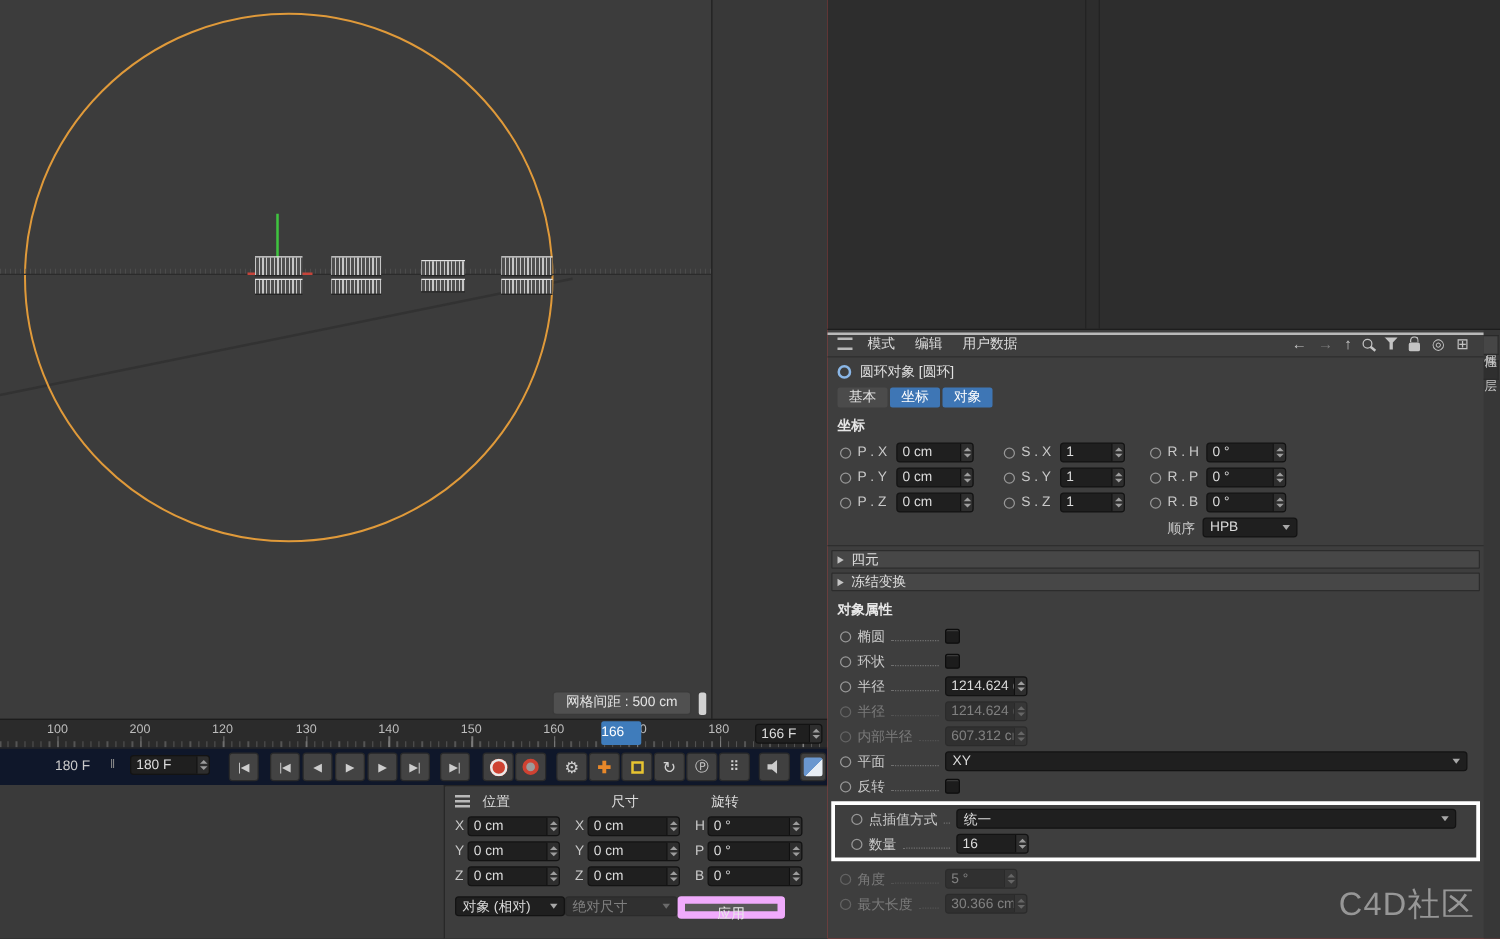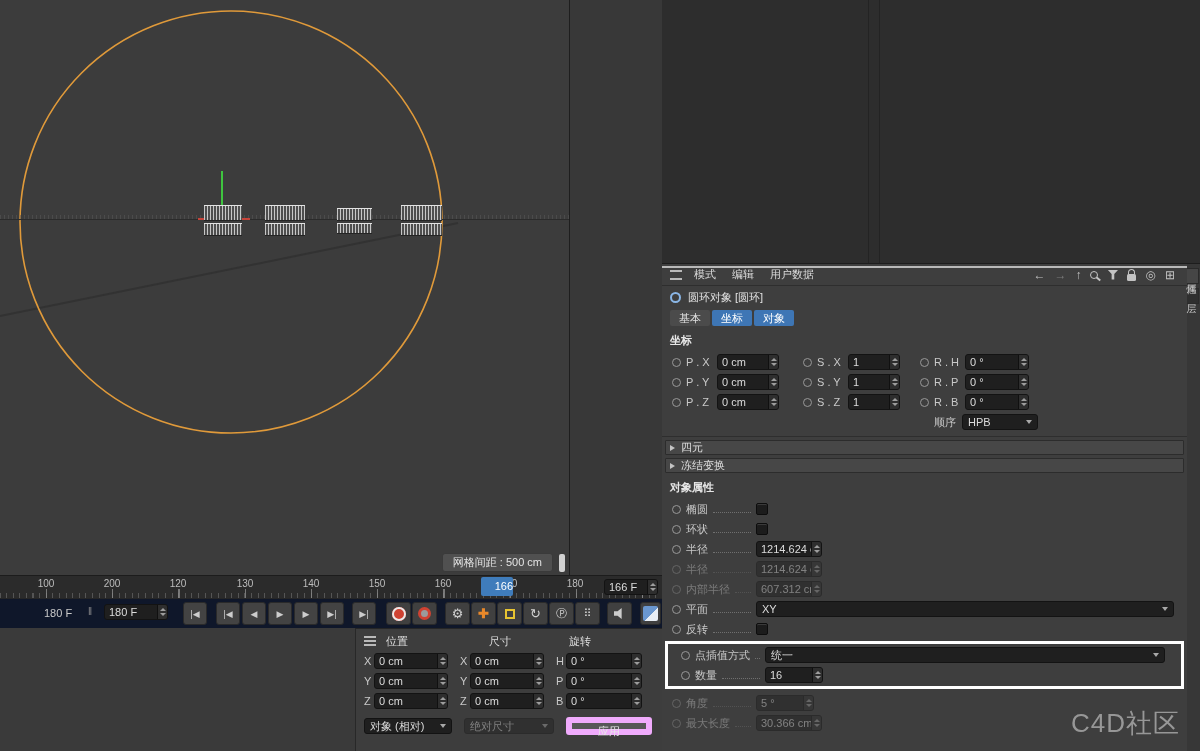--- a/index.html
+++ b/index.html
@@ -18,21 +18,21 @@
   .obj .top{height:16px}
   .obj .bot{height:13px;margin-top:2px}
   #grid-label{position:absolute;right:16px;bottom:3px;height:19px;line-height:17px;background:#505050;border:1px solid #3a3a3a;border-radius:3px;padding:0 10px;color:#e4e4e4;white-space:nowrap}
   #vp-scroll{position:absolute;right:4px;bottom:3px;width:6px;height:18px;background:#d2d2d2;border-radius:2px}
 
   
   #ruler{position:absolute;left:0;top:575px;width:662px;height:23px;background:#2b2b2b;border-top:1px solid #1c1c1c}
   .ticks-minor{position:absolute;left:0;right:0;bottom:0;height:5px;background:repeating-linear-gradient(90deg,#5f5f5f 0 1px,transparent 1px 6.625px);background-position-x:6px;opacity:.8}
   .ticks-major{position:absolute;left:0;right:0;bottom:0;height:9px;background:repeating-linear-gradient(90deg,#8c8c8c 0 1px,transparent 1px 66.25px);background-position-x:46px;opacity:.8}
   .rlabel{position:absolute;top:2px;width:30px;text-align:center;font-size:10px;color:#bdbdbd;z-index:1}
-  #playhead{position:absolute;left:481px;top:1px;width:32px;height:19px;background:#3f7cbb;border-radius:2px;color:#fff;text-align:right;line-height:19px;z-index:3}
+  #playhead{position:absolute;left:481px;top:1px;width:32px;height:19px;background:#3f7cbb;border-radius:2px;color:#fff;text-align:left;line-height:19px;z-index:3}
   #cur-frame{position:absolute;right:4px;top:3px;width:54px;z-index:4}
 
   
   #transport{position:absolute;left:0;top:598px;width:662px;height:30px;background:#0f172a;border-top:1px solid #262626}
   #endtext{position:absolute;left:44px;top:8px;color:#cacaca}
   #enddiv{position:absolute;left:88px;top:7px;color:#8d8d8d;font-size:10px}
   #endfield{position:absolute;left:104px;top:5px;width:64px}
   .tbtn{position:absolute;top:3px;width:24px;height:23px;background:#434343;border:1px solid #2a2a2a;border-radius:3px;color:#cdcdcd;display:flex;align-items:center;justify-content:center;font-size:9px;cursor:default}
   .cbtn{position:absolute;top:3px;width:25px;height:23px;background:#404040;border:1px solid #2a2a2a;border-radius:3px;display:flex;align-items:center;justify-content:center}
   .dot-red{width:14px;height:14px;border-radius:50%;background:#cf4232;box-shadow:inset 0 0 0 2px #e9e9e9,inset 0 0 0 5px #cf4232}
@@ -48,21 +48,21 @@
   #bottomleft{position:absolute;left:0;top:628px;width:355px;height:123px;background:#3a3a3a}
   #coordpanel{position:absolute;left:355px;top:628px;width:307px;height:123px;background:#3d3d3d;border-left:1px solid #282828;border-top:1px solid #262626}
   .cp-head{position:relative;height:22px}
   .burger{position:absolute;left:8px;top:7px;width:12px;height:10px;border-top:2px solid #b9b9b9;border-bottom:2px solid #b9b9b9}
   .burger::after{content:"";position:absolute;left:0;right:0;top:2px;height:2px;background:#b9b9b9}
   .cp-h{position:absolute;top:5px;color:#dedede}
   .cp-row{display:flex;align-items:center;height:20px;padding-left:8px}
   .cp-lbl{width:10px;color:#c9c9c9;flex:none}
   .cp-f{width:74px;margin-right:12px;flex:none}
   .cp-f3{width:76px;margin-right:0}
-  .cp-bottom{display:flex;align-items:center;padding:6px 8px 0;gap:12px}
+  .cp-bottom{display:flex;align-items:flex-start;padding:6px 8px 0;}
   .btn-apply{width:86px;height:18px;background:#575757;border:6px solid #f0abfc;border-radius:3px;color:#e8e8e8;text-align:center;line-height:16px}
 
   
   .fld{display:flex;height:16px;background:#1f1f1f;border:1px solid #131313;border-radius:3px;overflow:hidden}
   .fld .val{flex:1;padding:0 4px;line-height:14px;color:#dcdcdc;white-space:nowrap;overflow:hidden}
   .spin{width:10px;border-left:1px solid #101010;background:#2e2e2e;display:flex;flex-direction:column;align-items:center;justify-content:center;gap:2px;flex:none}
   .spin i{width:0;height:0;border-left:3px solid transparent;border-right:3px solid transparent}
   .spin .u{border-bottom:3px solid #9d9d9d}
   .spin .d{border-top:3px solid #9d9d9d}
   .dropdown{display:flex;align-items:center;justify-content:space-between;height:16px;background:#1f1f1f;border:1px solid #131313;border-radius:3px;padding:0 5px;color:#dcdcdc}

